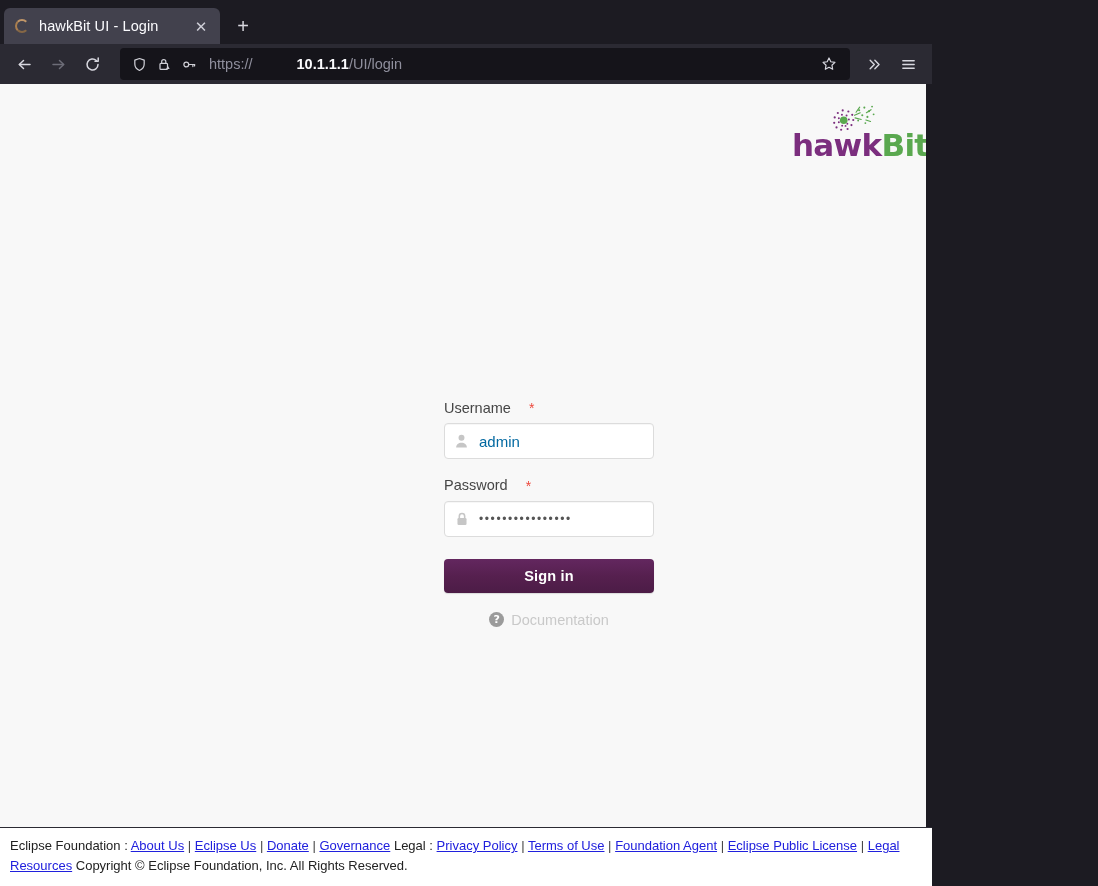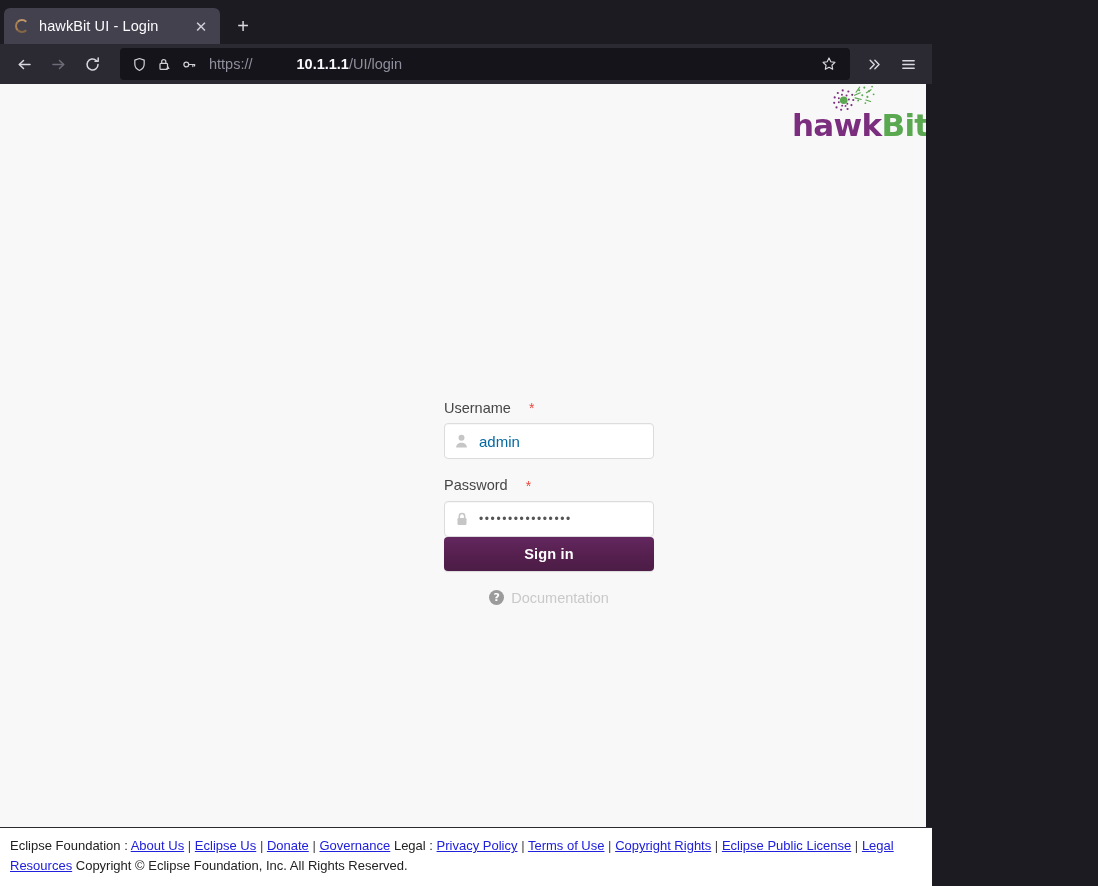--- a/index.html
+++ b/index.html
@@ -166,21 +166,21 @@
   .page-scroll {
     flex: 1 1 auto;
     position: relative;
     background: #f8f8f8;
     overflow: hidden;
   }
 
   
   .logo-wrap {
     position: absolute;
-    top: 0;
+    top: 20px;
     right: 16px;
     width: 124px;
     height: 62px;
   }
   .logo-emblem {
     position: absolute;
     top: 0; left: 30px;
     width: 62px; height: 34px;
   }
   .logo-word {
@@ -241,20 +241,21 @@
   }
   .input-val.pwd {
     font-size: 12px;
     letter-spacing: 1.6px;
     color: #555;
   }
 
   .gap-md { height: 18px; }
 
   .signin-btn {
+    margin-top: 22px;
     width: 210px;
     height: 34px;
     border: none;
     border-radius: 4px;
     background: linear-gradient(to bottom, #63275f 0%, #56204f 50%, #4c1c46 100%);
     color: #ffffff;
     font-family: "Liberation Sans", sans-serif;
     font-size: 14.5px;
     font-weight: bold;
     letter-spacing: .2px;
@@ -507,21 +508,21 @@
       <a href="#">Eclipse Us</a>
       <span class="sep">|</span>
       <a href="#">Donate</a>
       <span class="sep">|</span>
       <a href="#">Governance</a>
       <span>Legal :</span>
       <a href="#">Privacy Policy</a>
       <span class="sep">|</span>
       <a href="#">Terms of Use</a>
       <span class="sep">|</span>
-      <a href="#">Copyright Rights</a>
+      <a href="#">Foundation Agent</a>
       <span class="sep">|</span>
       <a href="#">Eclipse Public License</a>
       <span class="sep">|</span>
       <a href="#">Legal Resources</a>
       <span>Copyright © Eclipse Foundation, Inc. All Rights Reserved.</span>
     </div>
 
   </div>
 </div>
 

